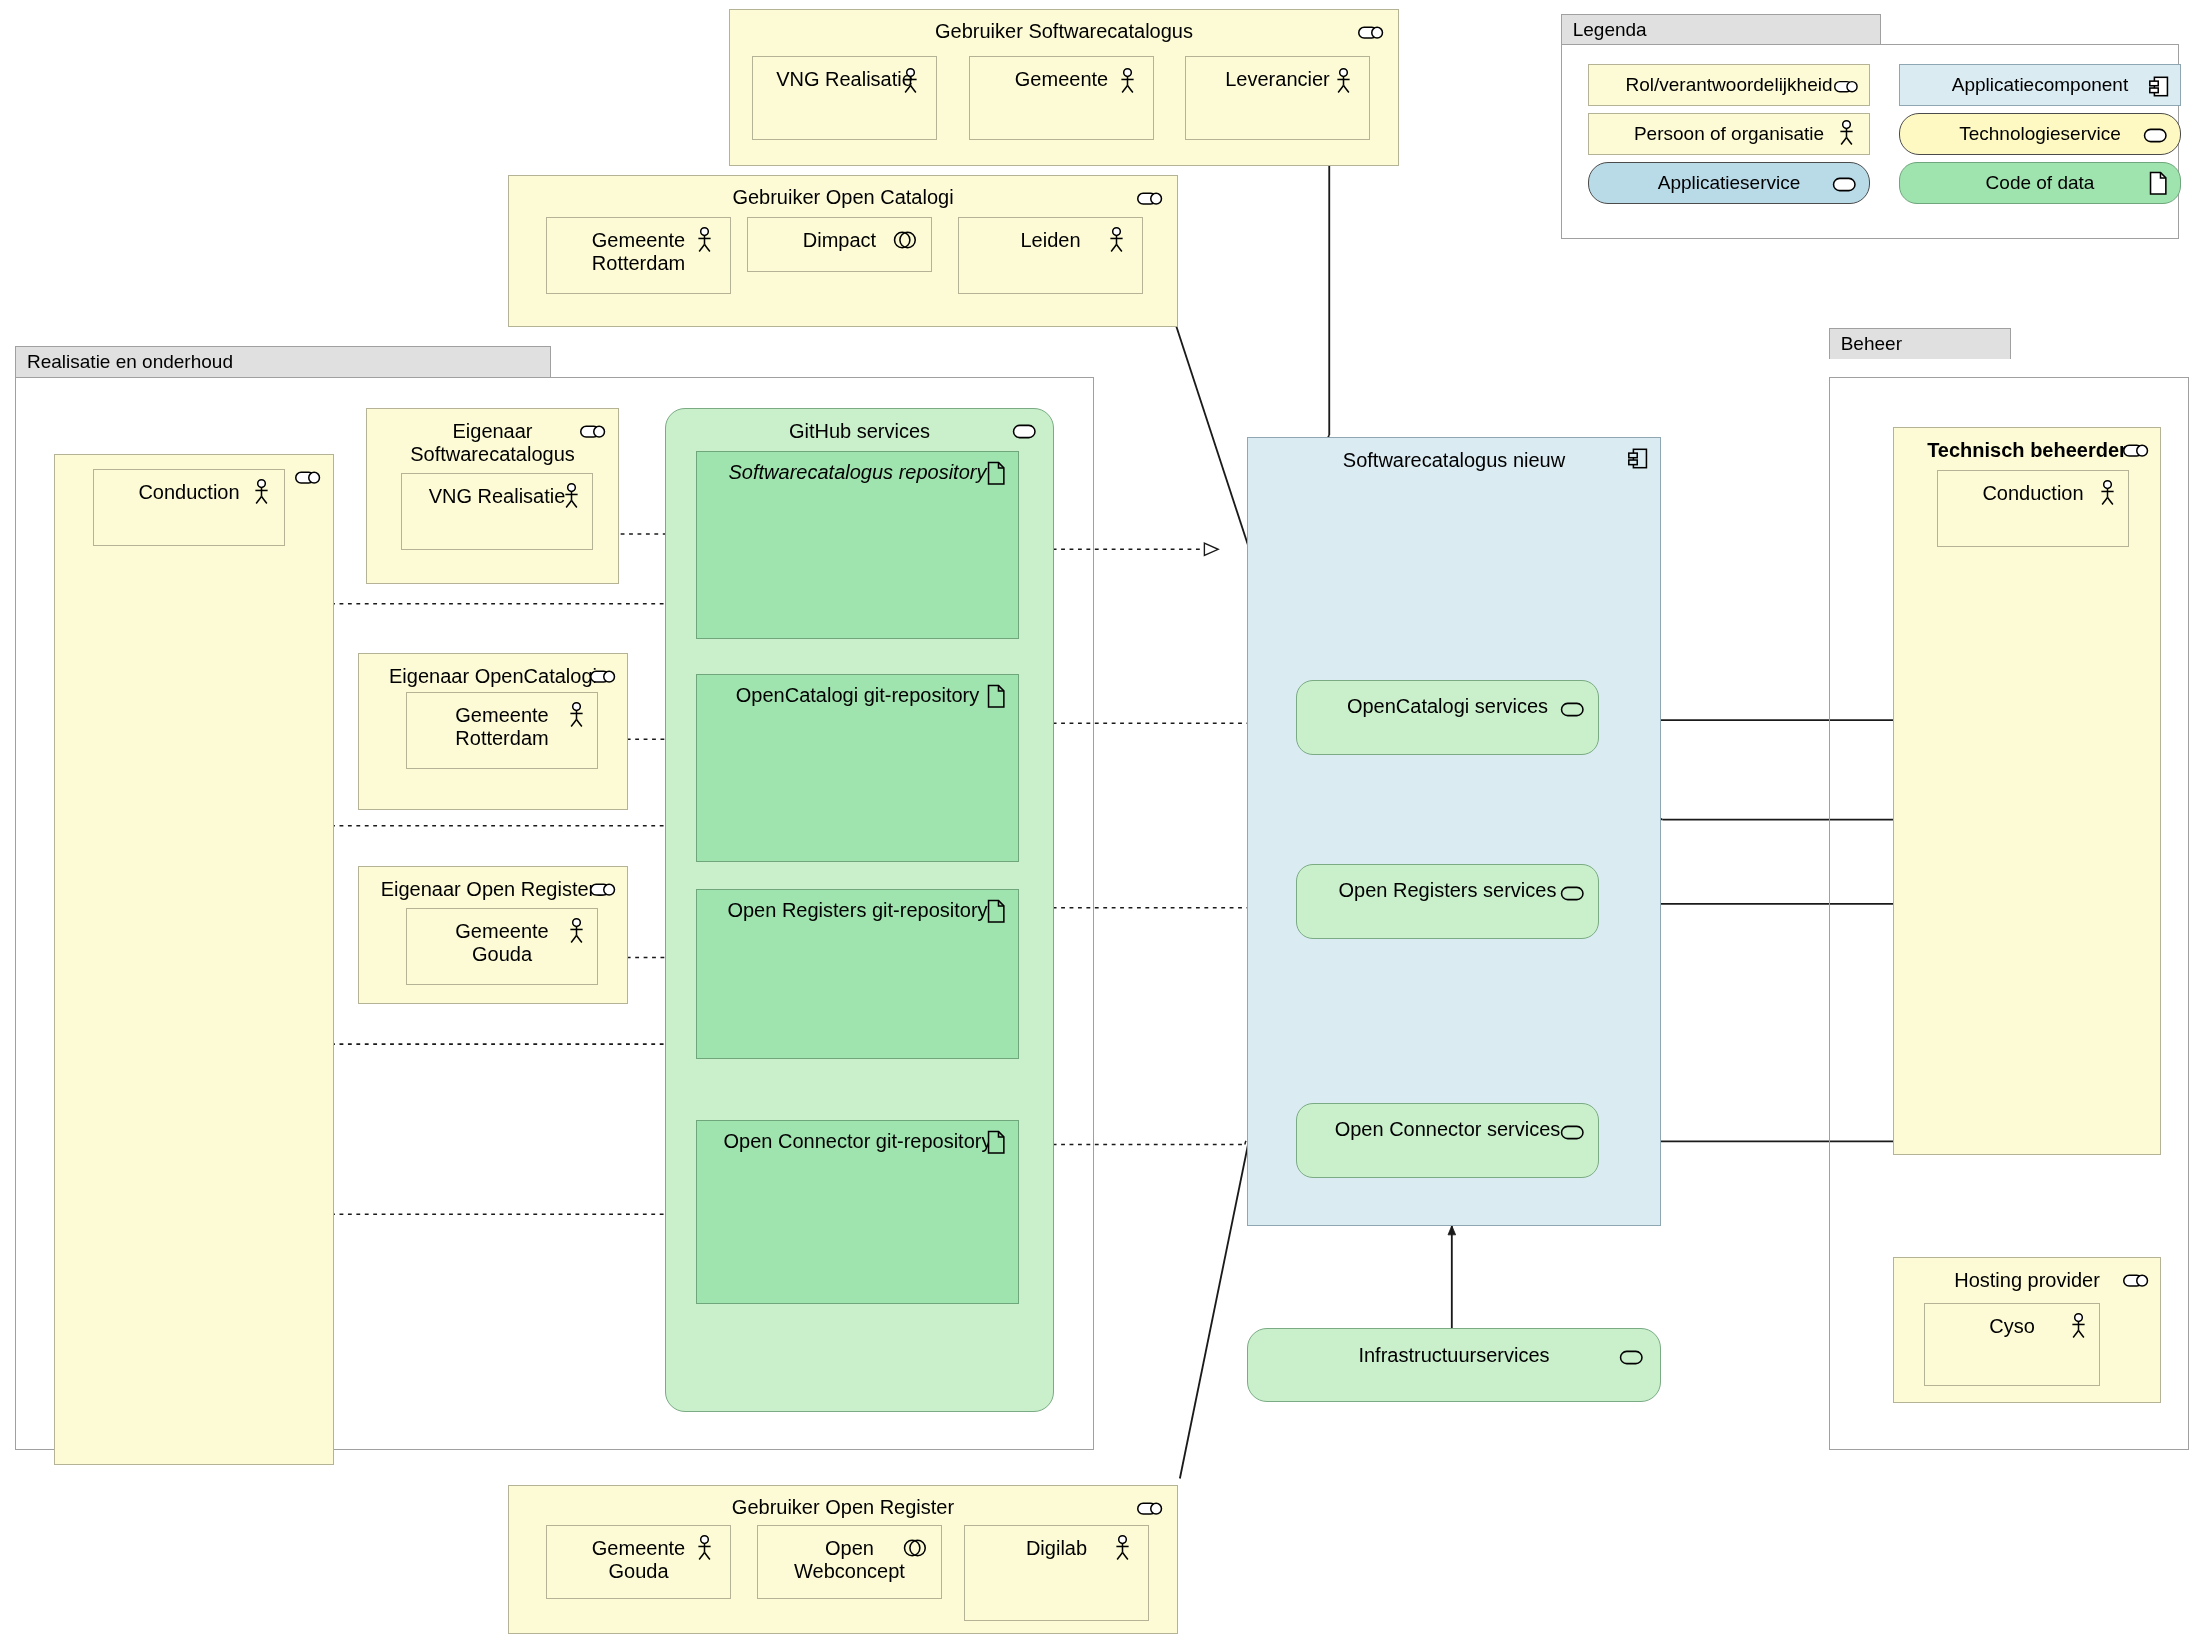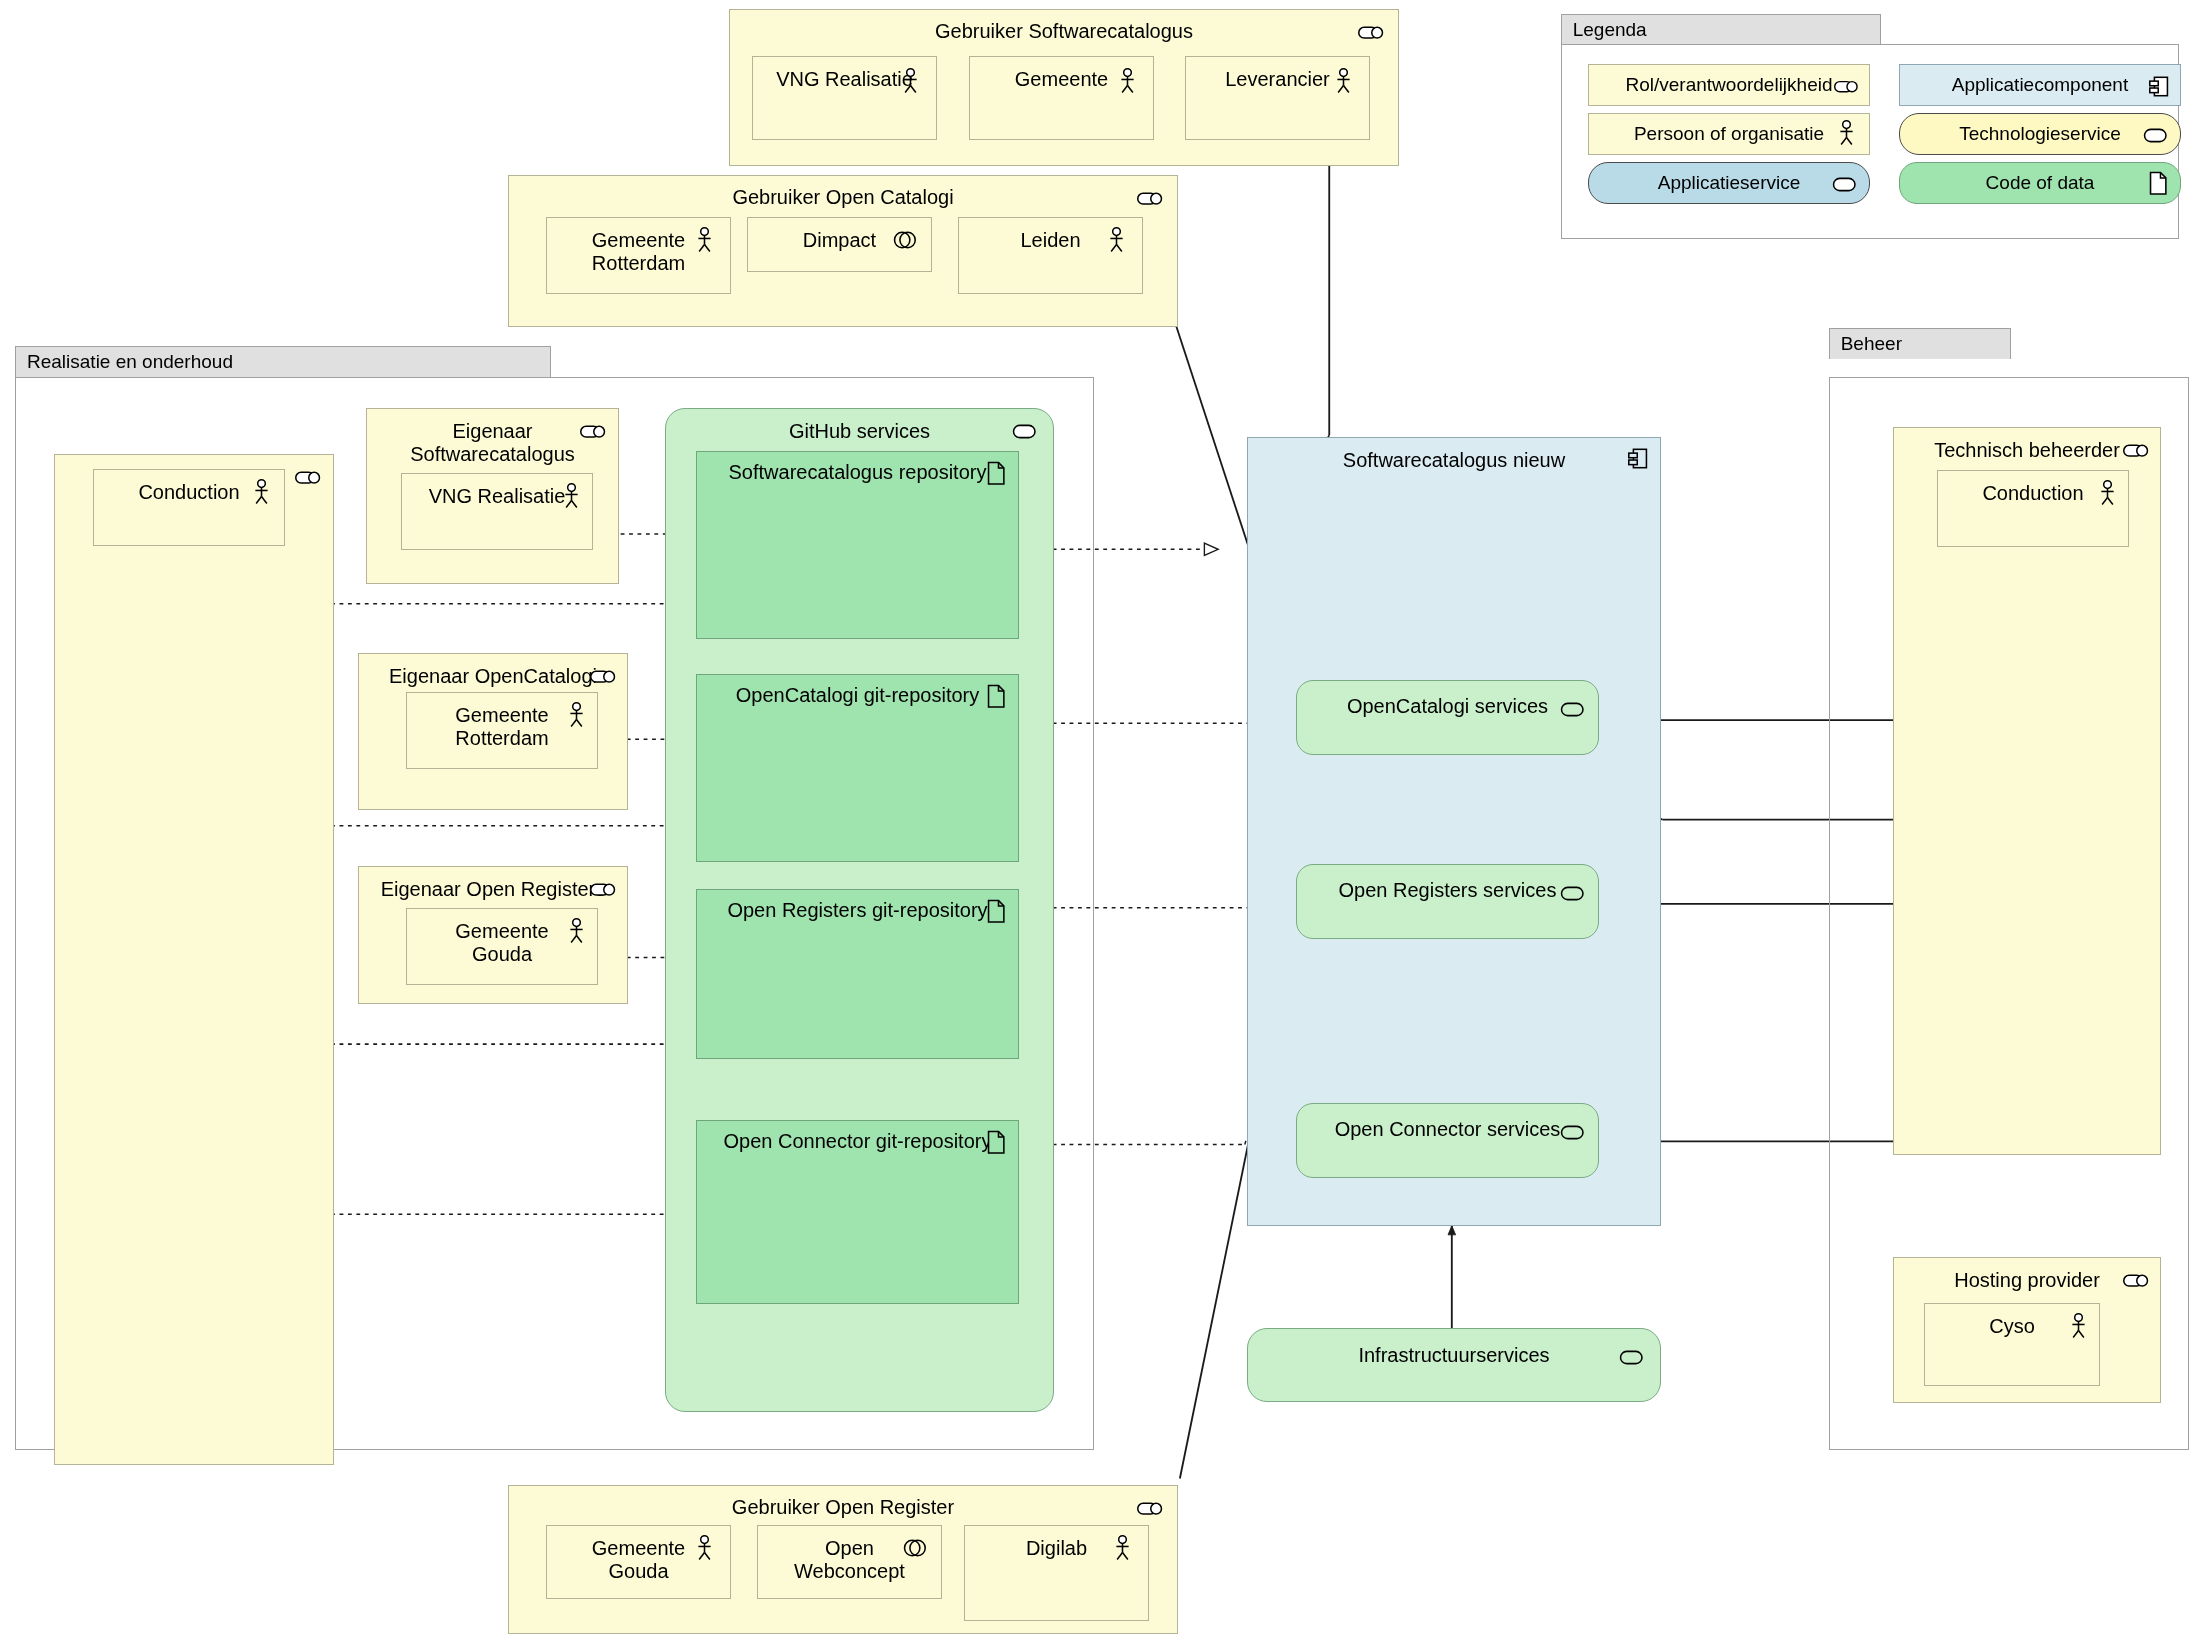--- a/index.html
+++ b/index.html
@@ -431,21 +431,21 @@
 
   <div class="node techservice" style="left:665px;top:408px;width:389px;height:1004px;">
     <div class="nlabel" style="top:10.7px;font-size:20px;">GitHub services</div>
     <span class="icon" style="right:17px;top:13.8px;">
       <svg width="24.5" height="17" viewBox="0 0 32 22">
           <rect x="2" y="3" width="28" height="16" rx="8" ry="8" fill="#fff" stroke="#000" stroke-width="2"></rect>
         </svg>
     </span>
   </div>
   <div class="node artifact" style="left:696px;top:451px;width:323px;height:188px;">
-    <div class="nlabel" style="top:9.2px;font-size:20px;">Softwarecatalogus repository</div>
+    <div class="nlabel" style="top:9.2px;font-size:20px;font-style:italic;">Softwarecatalogus repository</div>
     <span class="icon" style="right:12.3px;top:9.2px;">
       <svg width="18.4" height="24.5" viewBox="0 0 24 32">
           <path d="M2,2 L15,2 L22,9 L22,30 L2,30 Z" fill="#9fe3ae" stroke="#000" stroke-width="2"></path>
           <path d="M15,2 L15,9 L22,9" fill="none" stroke="#000" stroke-width="2"></path>
         </svg>
     </span>
   </div>
   <div class="node artifact" style="left:696px;top:674px;width:323px;height:188px;">
     <div class="nlabel" style="top:9.2px;font-size:20px;">OpenCatalogi git-repository</div>
     <span class="icon" style="right:12.3px;top:9.2px;">
@@ -517,21 +517,21 @@
         </svg>
     </span>
   </div>
 
   <div class="group-tab" style="left:1829px;top:328px;width:182px;height:31px;">
     <span>Beheer</span>
   </div>
   <div class="group" style="left:1829px;top:377px;width:360px;height:1073px;"></div>
 
   <div class="node role" style="left:1893px;top:427px;width:268px;height:728px;">
-    <div class="nlabel" style="top:10.7px;font-size:20px;">Technisch beheerder</div>
+    <div class="nlabel" style="top:10.7px;font-size:20px;font-weight:bold;">Technisch beheerder</div>
     <span class="icon" style="right:10.7px;top:15.3px;">
       <svg width="26" height="15.3" viewBox="0 0 34 20">
           <rect x="1" y="3" width="24" height="14" rx="7" ry="7" fill="#fff" stroke="#000" stroke-width="2"></rect>
           <circle cx="25" cy="10" r="7" fill="#fff" stroke="#000" stroke-width="2"></circle>
         </svg>
     </span>
   </div>
   <div class="node actor" style="left:1937px;top:470px;width:192px;height:77px;">
     <div class="nlabel" style="top:10.7px;font-size:20px;">Conduction</div>
     <span class="icon" style="right:12.3px;top:9.2px;">

